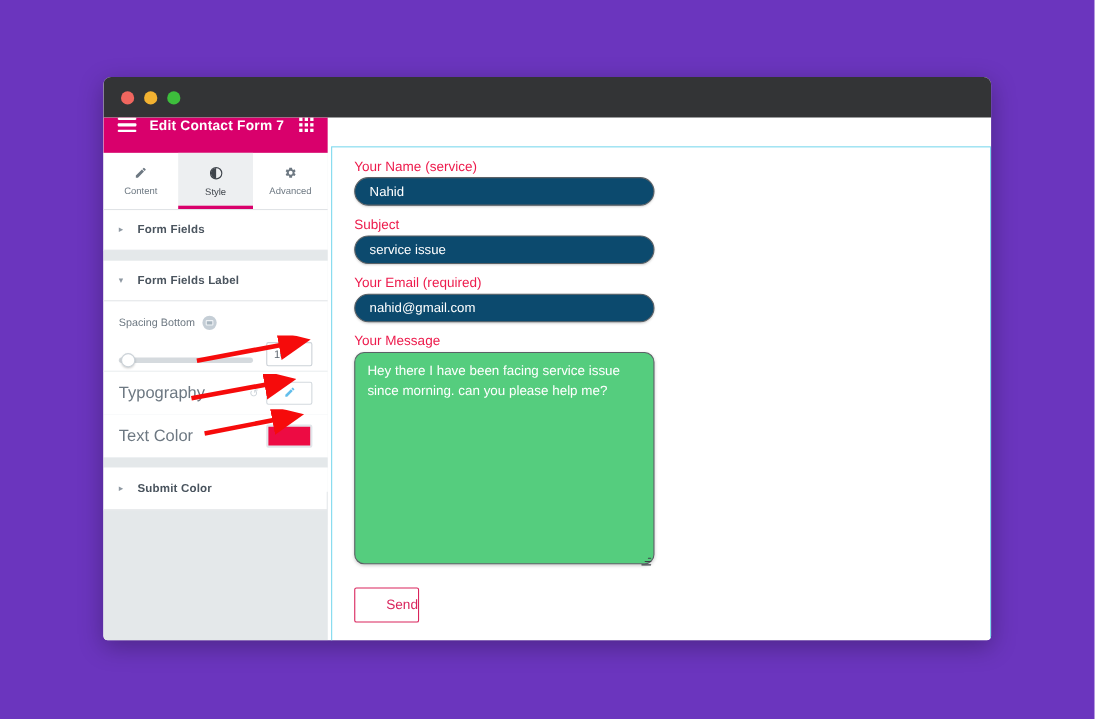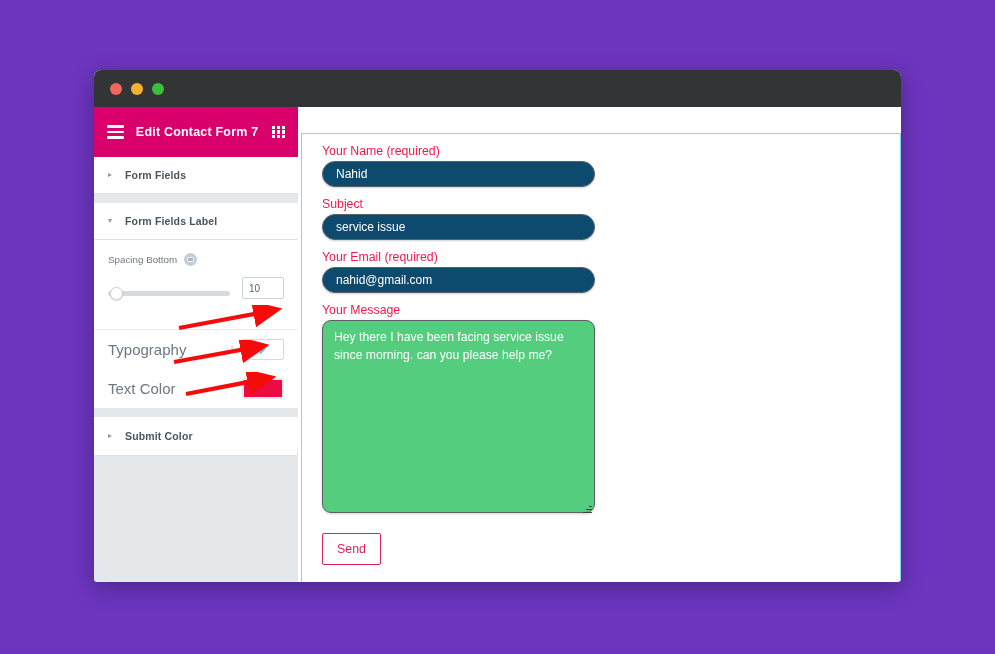--- a/index.html
+++ b/index.html
@@ -33,22 +33,22 @@
   .body-row { display: flex; height: 475px; }
 
   
   .panel {
     width: 204px; flex: 0 0 204px;
     background: #E4E8EA;
     display: flex; flex-direction: column;
     position: relative;
   }
   .panel-header {
-    height: 50px; background: #D9006C;
-    display: flex; align-items: center;
+    height: 32px; background: #D9006C;
+    display: flex; align-items: flex-start;
     padding: 0 13px;
     color: #fff;
   }
   .hamburger { width: 17px; display: flex; flex-direction: column; gap: 3px; cursor: pointer; }
   .hamburger i { display: block; height: 2.4px; background: #fff; border-radius: 1px; }
   .panel-title {
     flex: 1; text-align: center;
     font-size: 12.5px; font-weight: bold;
     letter-spacing: .2px;
     margin-left: -2px;
@@ -85,21 +85,21 @@
     display: flex; align-items: center; gap: 10px;
     cursor: pointer;
   }
   .accordion .arrow { color: #8F99A3; font-size: 8px; line-height: 1; width: 7px; }
   .accordion .acc-label {
     font-size: 10.5px; font-weight: bold; color: #4A545E; letter-spacing: .15px;
   }
   .sep-gap { height: 9px; background: #E4E8EA; }
 
   .control-group {
-    background: #fff; padding: 13px 14px 30px 14px;
+    background: #fff; padding: 13px 14px 4px 14px;
     border-bottom: 1px solid #E9ECEE;
   }
   .ctrl-label {
     font-size: 9.8px; color: #6D7882;
     display: flex; align-items: center; gap: 7px;
     margin-bottom: 11px;
   }
   .dev-icon {
     width: 13px; height: 13px; border-radius: 50%;
     background: #C5CED6; display: inline-flex;
@@ -197,21 +197,21 @@
     width: 9px; height: 9px; pointer-events: none;
   }
   .resize-grip i {
     position: absolute; right: 0; background: #3B4045; height: 1px; border-radius: 1px;
   }
   .send-btn {
     width: 59px; height: 32px;
     background: #fff; border: 1.5px solid #D9245C;
     color: #D9245C; font-size: 12.4px;
     font-family: "Liberation Sans", sans-serif;
-    border-radius: 2px; cursor: pointer;
+    border-radius: 2px; cursor: pointer; text-align: right;
   }
 
   
   .arrow-svg { position: absolute; pointer-events: none; }
 </style>
 </head>
 <body style="background: rgb(107, 53, 190);">
 
 <div class="window">
 
@@ -238,20 +238,47 @@
             <span></span>
           <span></span>
             <span></span>
             <span></span>
           <span></span>
             <span></span>
             <span></span>
         </span>
       </div>
 
+      <div class="tabs">
+        <div class="tab">
+          <span>
+            <svg width="12" height="12" viewBox="0 0 24 24" fill="#6D7882">
+              <path d="M3 17.25V21h3.75L17.81 9.94l-3.75-3.75L3 17.25zM20.71 7.04a1 1 0 000-1.41l-2.34-2.34a1 1 0 00-1.41 0l-1.83 1.83 3.75 3.75 1.83-1.83z"></path>
+            </svg>
+          </span>
+          <span>Content</span>
+        </div>
+        <div class="tab active">
+          <span>
+            <svg width="13" height="13" viewBox="0 0 24 24">
+              <circle cx="12" cy="12" r="9.5" fill="none" stroke="#3F444B" stroke-width="1.9"></circle>
+              <path d="M12 3.2a8.8 8.8 0 000 17.6z" fill="#3F444B"></path>
+            </svg>
+          </span>
+          <span>Style</span>
+        </div>
+        <div class="tab">
+          <span>
+            <svg width="12" height="12" viewBox="0 0 24 24" fill="#6D7882">
+              <path d="M19.4 13a7.6 7.6 0 000-2l2.1-1.6-2-3.5-2.5 1a7.6 7.6 0 00-1.7-1L15 3H9.9l-.3 2.9c-.6.2-1.2.6-1.7 1l-2.5-1-2 3.5L5.5 11a7.6 7.6 0 000 2l-2.1 1.6 2 3.5 2.5-1c.5.4 1.1.8 1.7 1l.3 2.9H15l.3-2.9c.6-.2 1.2-.6 1.7-1l2.5 1 2-3.5L19.4 13zM12.5 15.5a3.5 3.5 0 110-7 3.5 3.5 0 010 7z"></path>
+            </svg>
+          </span>
+          <span>Advanced</span>
+        </div>
+      </div>
 
       <div class="accordion">
         <span class="arrow">▸</span>
         <span class="acc-label">Form Fields</span>
       </div>
 
       <div class="sep-gap"></div>
 
       <div class="accordion">
         <span class="arrow">▾</span>
@@ -304,21 +331,21 @@
         <span>❮</span>
       </div>
     </div>
 
     <div class="content">
       <div class="canvas-sel"></div>
 
       <div class="form-area">
 
         <div>
-          <div class="fld-label">Your Name (required)</div>
+          <div class="fld-label">Your Name (service)</div>
           <input class="pill-input" type="text" value="Nahid" style="">
         </div>
 
         <div>
           <div class="fld-label">Subject</div>
           <input class="pill-input" type="text" value="service issue" style="">
         </div>
 
         <div>
           <div class="fld-label">Your Email (required)</div>

